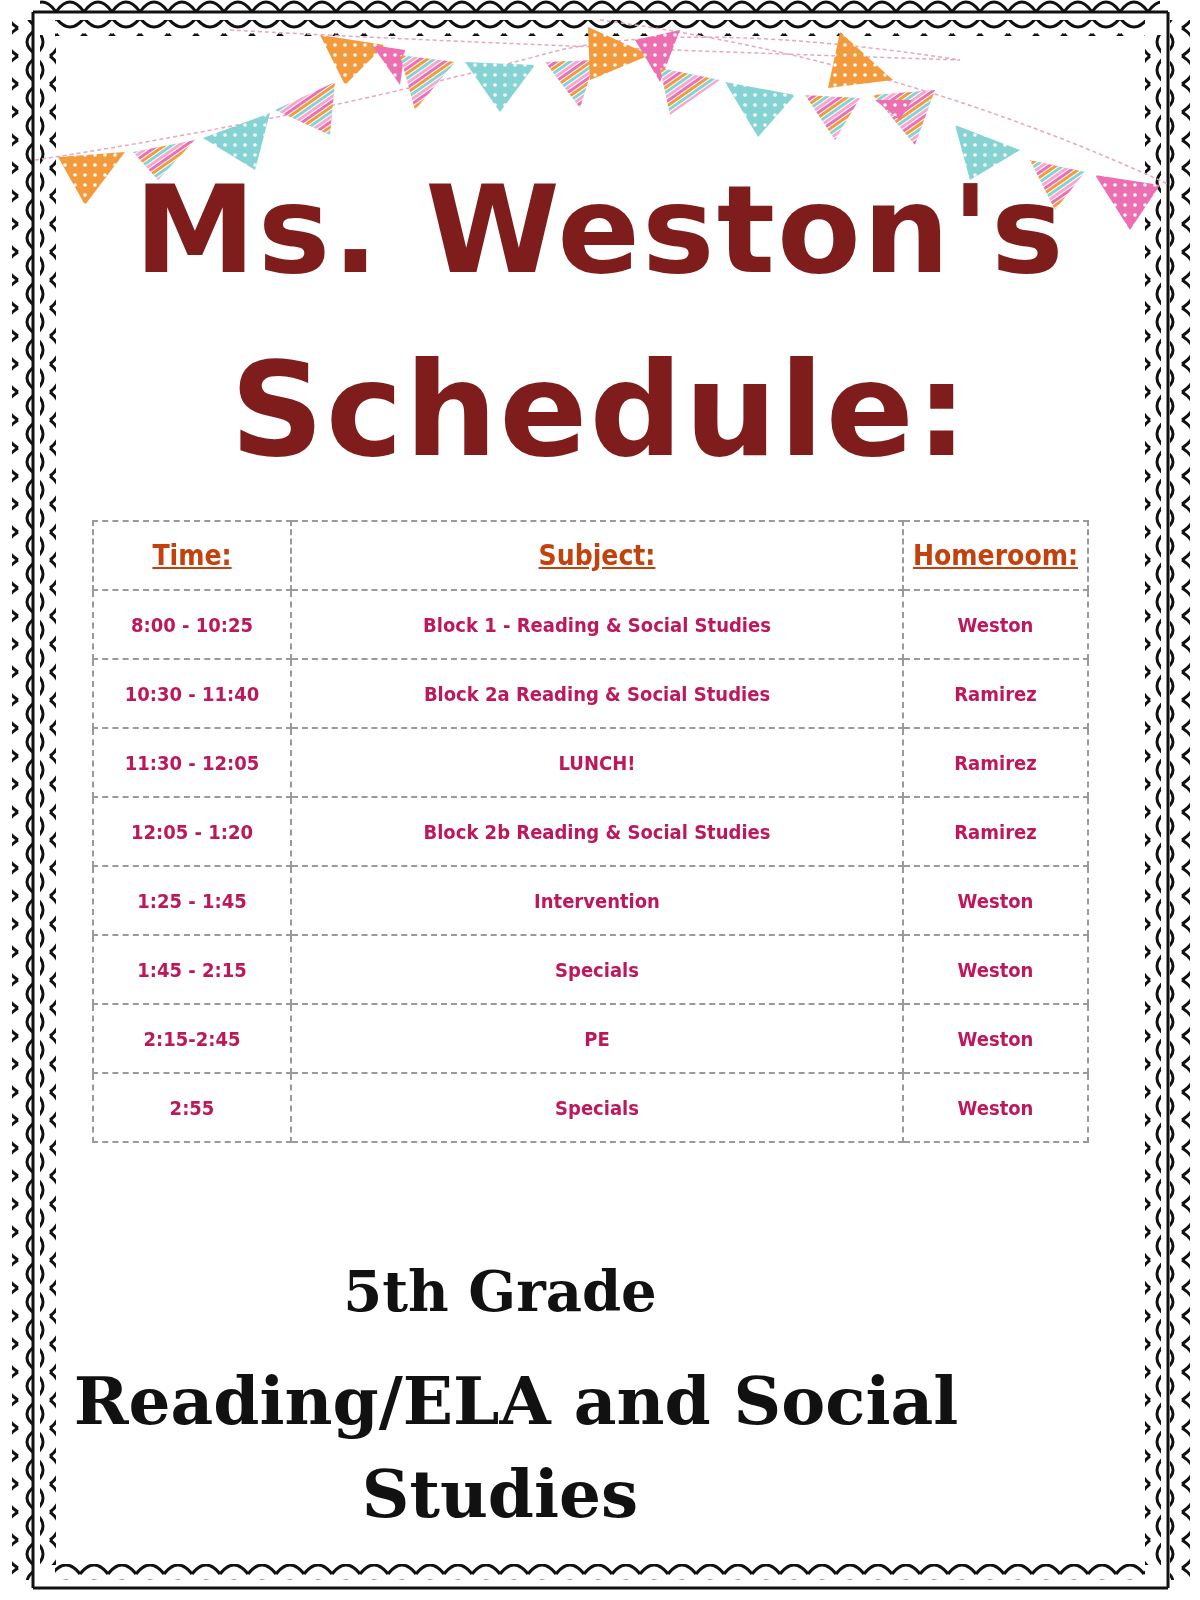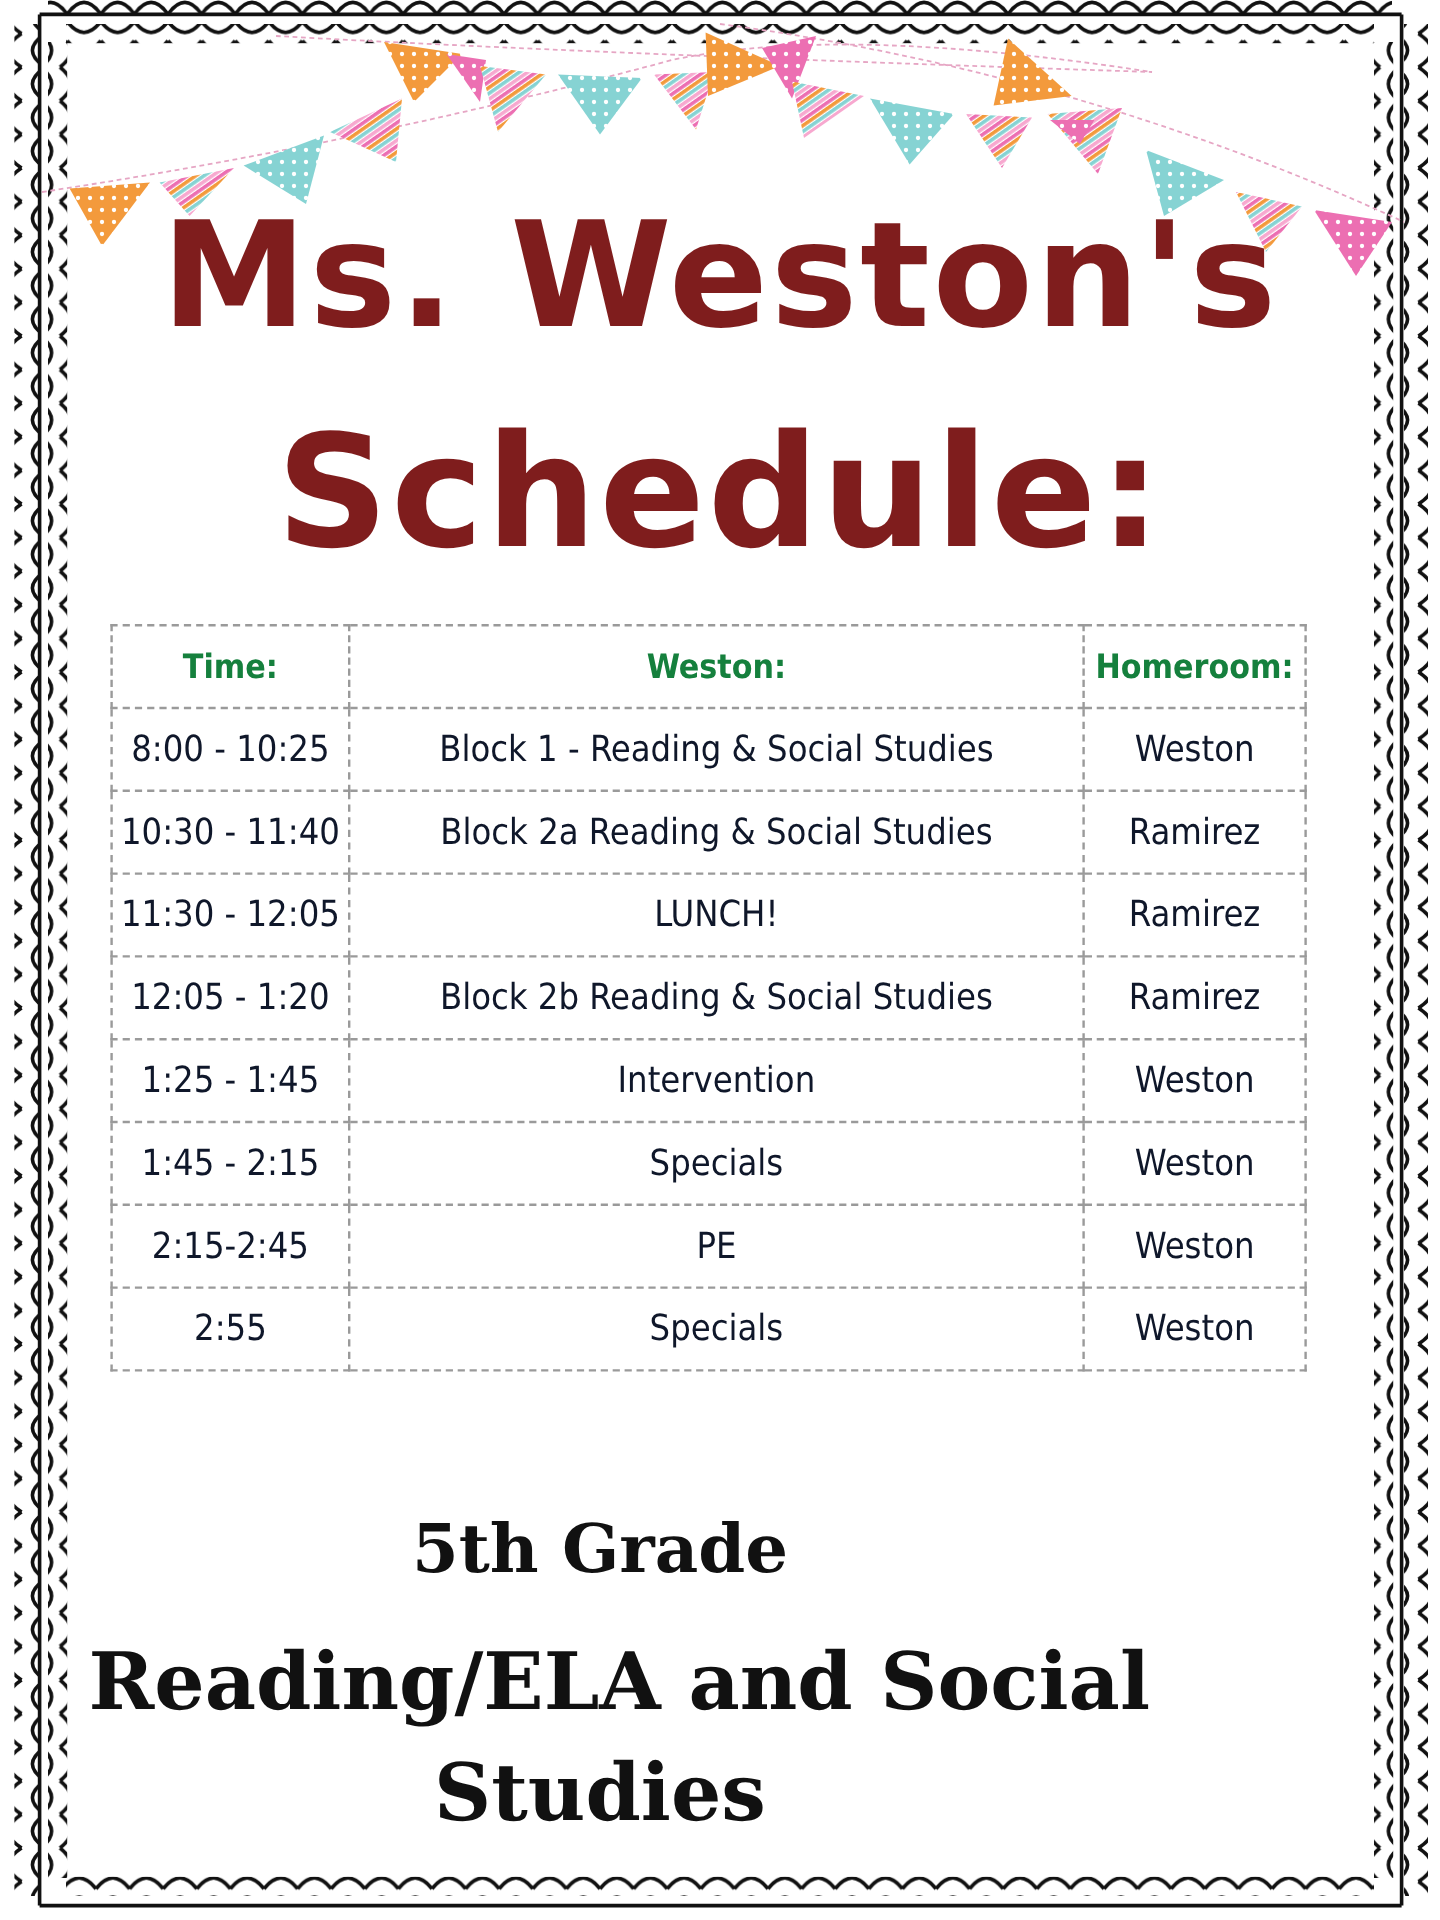--- a/index.html
+++ b/index.html
@@ -2,22 +2,22 @@
 <html><head>
 <meta charset="utf-8">
 <style>
   html,body{margin:0;padding:0;background:#fff;}
   body{width:1200px;height:1600px;position:relative;overflow:hidden;font-family:"DejaVu Sans",sans-serif;}
   .frame-svg{position:absolute;left:0;top:0;width:1200px;height:1600px;}
   .title{position:absolute;left:0;width:1200px;text-align:center;font-family:"DejaVu Sans",sans-serif;font-weight:bold;color:#7f1d1d;letter-spacing:2px;}
   .title.line1{top:160px;font-size:122px;line-height:140px;}
   .title.line2{top:335px;font-size:130px;line-height:150px;}
   .sched{position:absolute;left:92px;top:520px;width:995px;border-collapse:collapse;table-layout:fixed;}
-  .sched td{border:2px dashed #9a9a9a;text-align:center;height:67px;padding:0;font-family:"DejaVu Sans Condensed","DejaVu Sans",sans-serif;font-size:30px;color:#0f172a;font-weight:400;}
-  .sched td.hdr{font-weight:bold;font-size:28px;color:#15803d;}
+  .sched td{border:2px dashed #9a9a9a;text-align:center;height:67px;padding:0;font-family:"DejaVu Sans Condensed","DejaVu Sans",sans-serif;font-size:20px;color:#be185d;font-weight:700;}
+  .sched td.hdr{font-weight:bold;font-size:28px;color:#c2410c;text-decoration:underline;}
   .specials-row td{border-left:none;border-right:none;}
   .specials-row td:first-child{border-left:2px dashed #9a9a9a;}
   .specials-row td:last-child{border-right:2px dashed #9a9a9a;}
   .specials-flex{display:flex;justify-content:space-between;padding:0 26px;}
   .footer{position:absolute;left:0;width:1200px;text-align:center;font-family:"DejaVu Serif",serif;font-weight:bold;color:#111;}
   .footer .l1{position:absolute;top:1258px;width:1000px;font-size:56px;}
   .footer .l2{position:absolute;top:1362px;width:1032px;font-size:66px;}
   .footer .l3{position:absolute;top:1455px;width:1000px;font-size:66px;}
 </style>
 </head>
@@ -111,21 +111,21 @@
 
 <table class="sched">
   <colgroup>
       <col style="width:198px">
       <col style="width:612px">
       <col style="width:185px">
     </colgroup>
   <tbody>
       <tr>
     <td class="hdr">Time:</td>
-    <td class="hdr">Weston:</td>
+    <td class="hdr">Subject:</td>
     <td class="hdr">Homeroom:</td>
   </tr>
   <tr>
     <td>8:00 - 10:25</td>
     <td>Block 1 - Reading &amp; Social Studies</td>
     <td>Weston</td>
   </tr>
   <tr>
     <td>10:30 - 11:40</td>
     <td>Block 2a Reading &amp; Social Studies</td>

